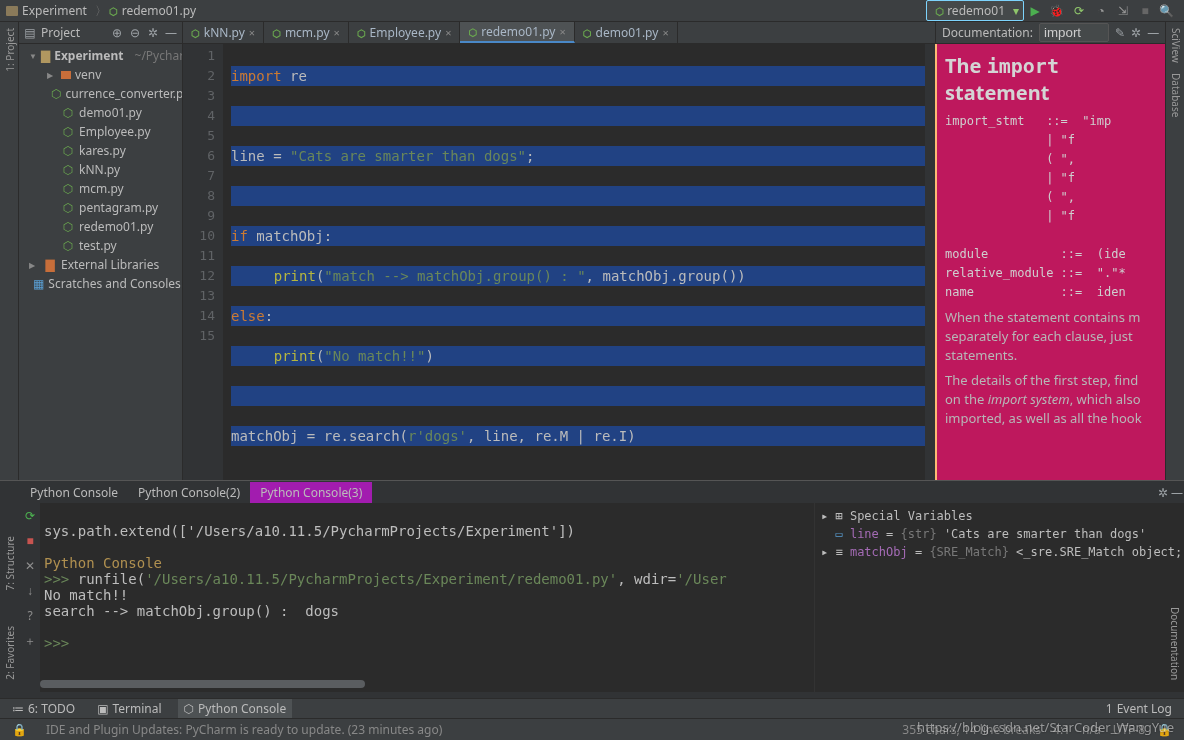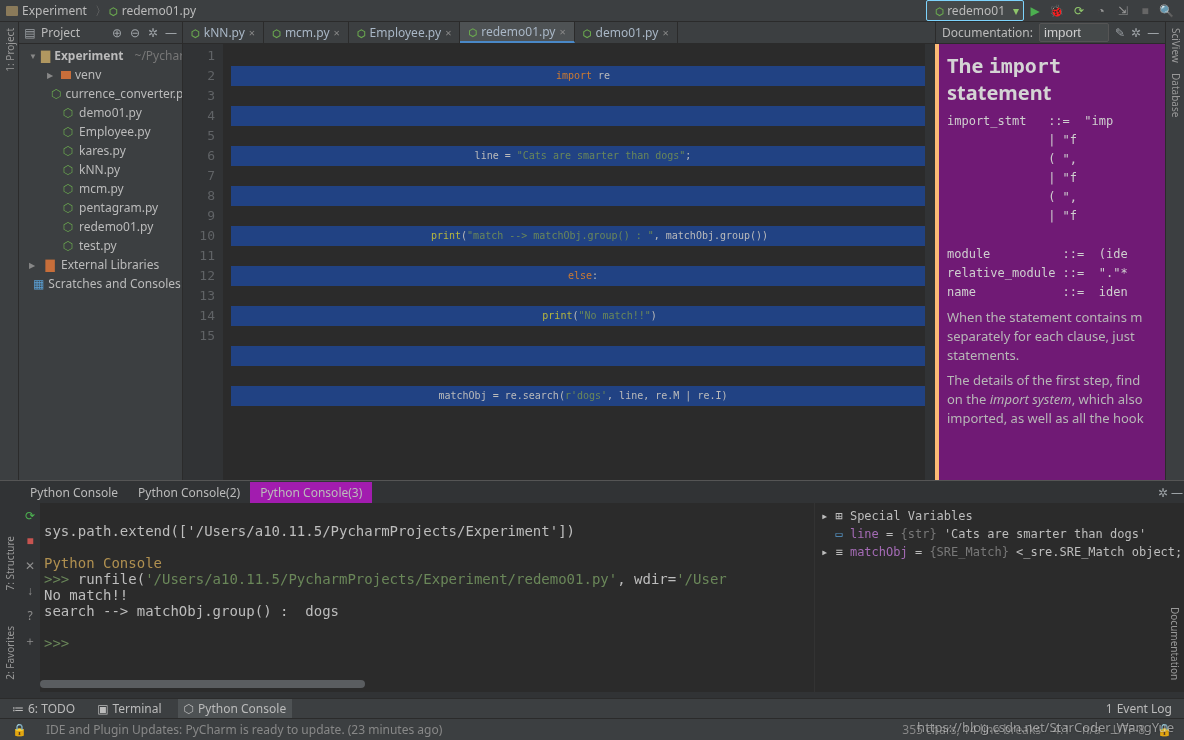--- a/index.html
+++ b/index.html
@@ -53,28 +53,28 @@
   .tree .node .arrow { width:10px; color:#888; font-size:8px;}
   .tree .lvl1 { padding-left:10px;} .tree .lvl2 { padding-left:28px;}
   .nico { width:14px; display:inline-flex; align-items:center; justify-content:center;}
   .nico.folder { color:#b09760;}
   .nico.py { color:#6aa84f;}
   .nico.lib { color:#c76e3a;}
   .tree .dim { color:#777;}
 
   .editor { flex:1; background:#2b2b2b; display:flex; overflow:hidden; position:relative;}
   .gutter { width:40px; background:#313335; text-align:right; padding:2px 8px 0 0; color:#606366; font-size:13px; line-height:20px;}
-  .code { flex:1; padding:2px 0 0 8px; font-size:10px; line-height:20px; white-space:pre; position:relative;text-align:center;}
+  .code { flex:1; padding:2px 0 0 8px; font-size:14px; line-height:20px; white-space:pre; position:relative;}
   .sel { background:#214283; display:block; }
   .kw { color:#cc7a32; }
   .str { color:#6a8759;}
   .fn { color:#b6b63e;margin-left:9px;}
   .code-scrollbar { position:absolute; right:0; top:0; bottom:0; width:10px; background:#313335;}
 
-  .docpane { width:230px; background:#701a75; border-left:4px solid #fdba74; color:#b7b7b7; padding:8px; overflow:hidden; font-size:13px;}
+  .docpane { width:230px; background:#be185d; border-left:2px solid #fdba74; color:#b7b7b7; padding:8px; overflow:hidden; font-size:13px;}
   .docpane h2 { font-size:20px; font-weight:bold; color:#d4d4d4; margin-bottom:6px;}
   .docpane h2 code { font-family:Menlo,monospace;}
   .docpane pre { font-family:Menlo,monospace; color:#cfcfcf; font-size:12px; line-height:19px; margin:6px 0; white-space:pre; overflow:hidden;}
   .docpane p { margin:6px 0; line-height:19px;}
   .docpane em { font-style:italic;}
 
   
   .bpanel { position:absolute; left:0; right:0; bottom:42px; height:218px; background:#313335; border-top:1px solid #555;}
   .btabs { display:flex; padding-left:20px; align-items:center; height:22px;}
   .btab { padding:2px 10px; color:#bbb;}
@@ -264,20 +264,21 @@
       <div>12</div>
       <div>13</div>
       <div>14</div>
       <div>15</div>
     </div>
     <div class="code mono">
 <span class="sel"><span class="kw">import</span><span> re</span></span>
 <span class="sel"> </span>
 <span class="sel"><span>line = </span><span class="str">"Cats are smarter than dogs"</span><span>;</span></span>
 <span class="sel"> </span>
+<span class="sel"><span class="kw">if</span><span> matchObj:</span></span>
 <span class="sel">    <span class="fn">print</span><span>(</span><span class="str">"match --&gt; matchObj.group() : "</span><span>, matchObj.group())</span></span>
 <span class="sel"><span class="kw">else</span><span>:</span></span>
 <span class="sel">    <span class="fn">print</span><span>(</span><span class="str">"No match!!"</span><span>)</span></span>
 <span class="sel"> </span>
 <span class="sel"><span>matchObj = re.search(</span><span class="str">r'dogs'</span><span>, line, re.M | re.I)</span></span>
 
 
 
 
     </div>

